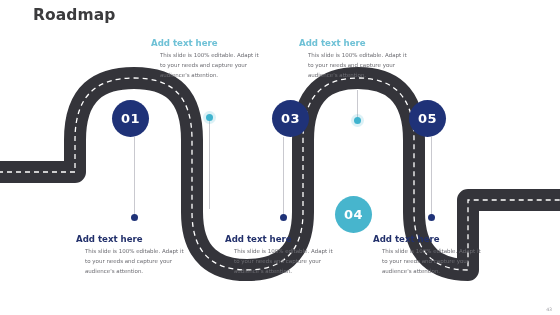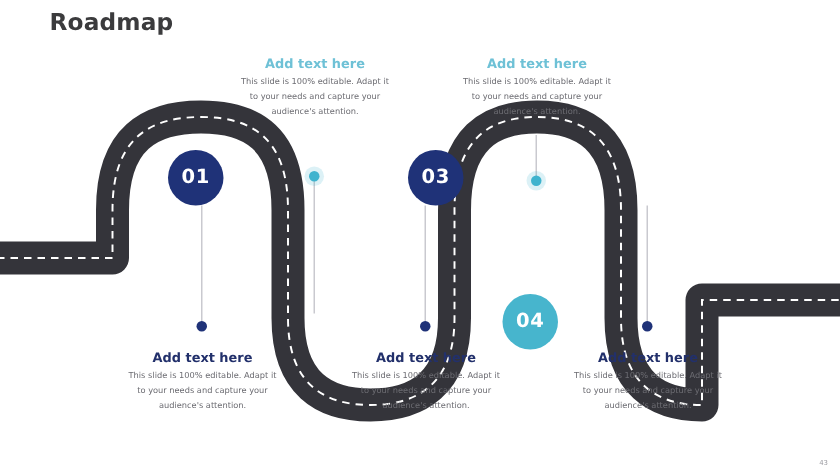--- a/index.html
+++ b/index.html
@@ -81,21 +81,20 @@
     letter-spacing: 0.4px;
     font-family: "DejaVu Sans", sans-serif;
   }
   .milestone.navy { background: #1f3278; }
   .milestone.teal { background: #47b5cd; }
 
   
   .tblock {
     position: absolute;
     width: 118px;
-    text-align: center;
   }
   .tblock .head {
     font-size: 8.6px;
     font-weight: 700;
     margin: 0 0 3px 0;
     line-height: 1.2;
     font-family: "DejaVu Sans", sans-serif;
   }
   .tblock.teal-head .head { color: #6ec1d6; }
   .tblock.navy-head .head { color: #22306b; }
@@ -178,20 +177,23 @@
 
 
   <div class="milestone navy" style="left:272px; top:100px; width:37px; height:37px;">
     <span>03</span>
   </div>
 
   <div class="milestone teal" style="left:335px; top:196px; width:37px; height:37px;">
     <span>04</span>
   </div>
 
+  <div class="milestone navy" style="left:409px; top:100px; width:37px; height:37px;">
+    <span>05</span>
+  </div>
 
   <div class="tblock teal-head" style="left:151px; top:38px;">
     <p class="head">Add text here</p>
     <p class="body">This slide is 100% editable. Adapt it to your needs and capture your audience's attention.</p>
   </div>
 
   <div class="tblock teal-head" style="left:299px; top:38px;">
     <p class="head">Add text here</p>
     <p class="body">This slide is 100% editable. Adapt it to your needs and capture your audience's attention.</p>
   </div>

